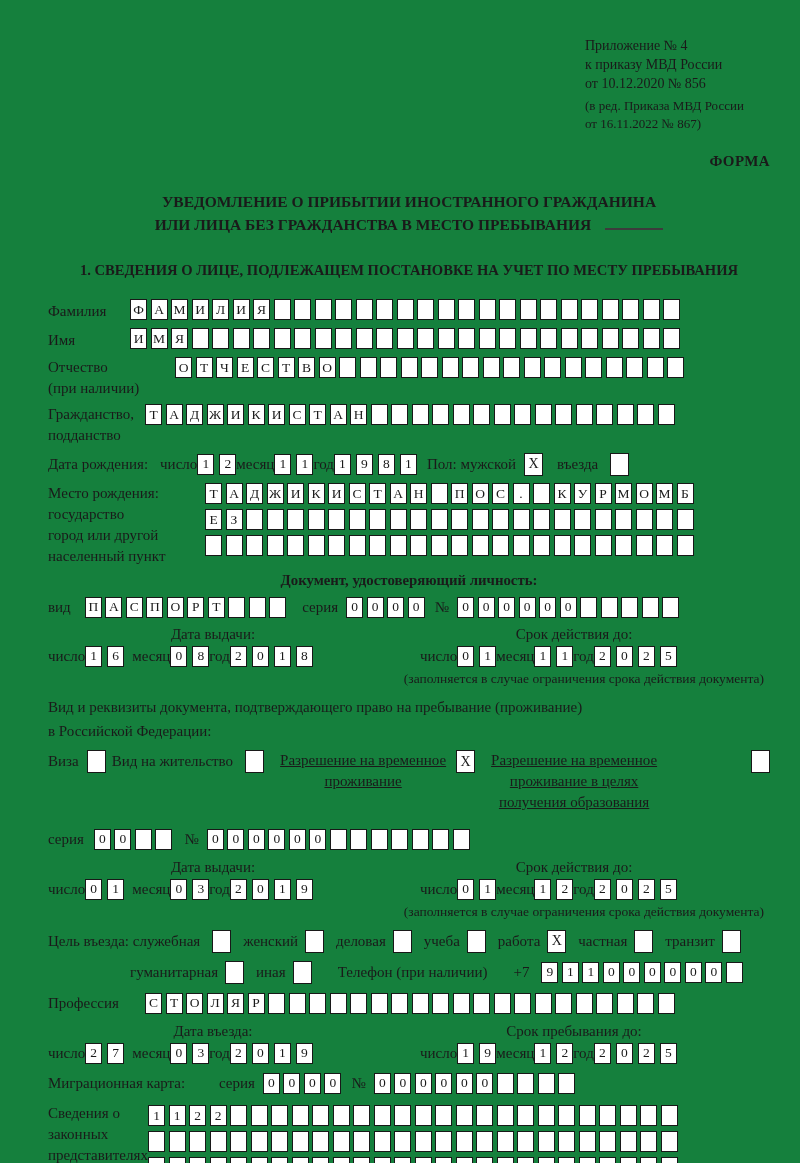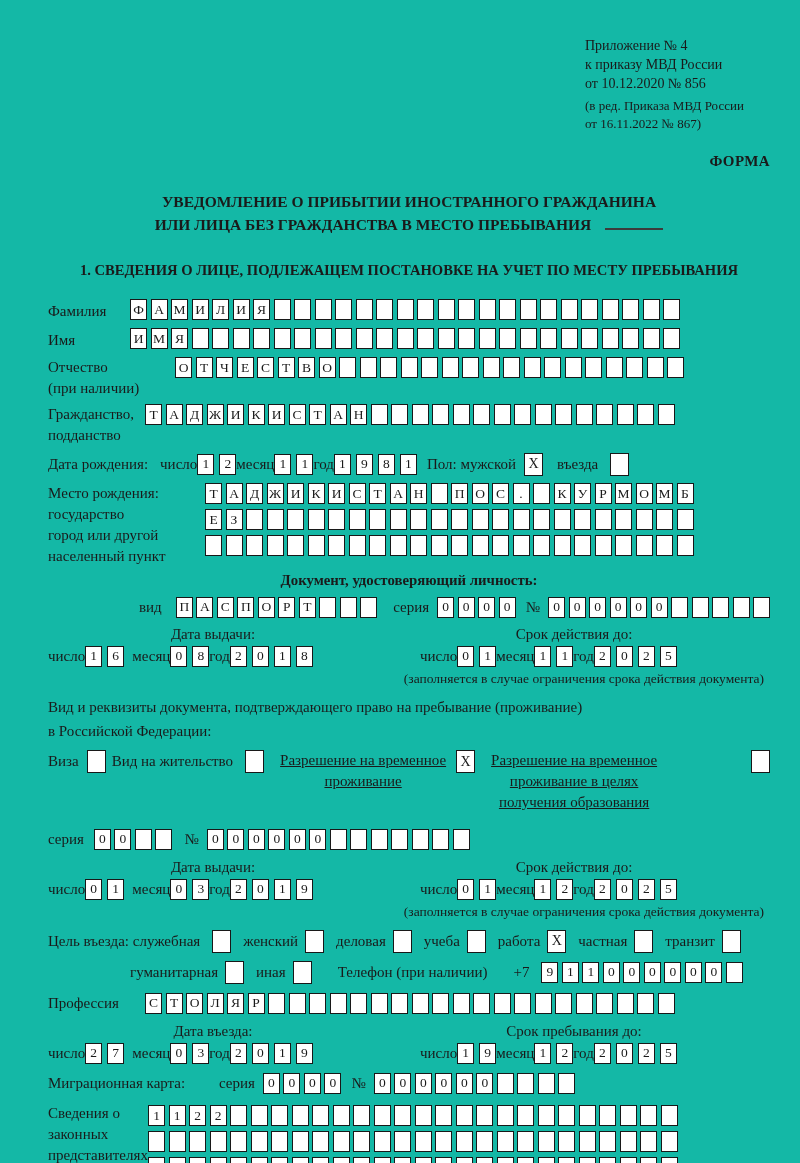--- a/index.html
+++ b/index.html
@@ -1,18 +1,18 @@
 <!DOCTYPE html>
 <html><head>
 <meta charset="utf-8">
 <style>
   * { margin:0; padding:0; box-sizing:border-box; }
   html,body { background:#ffffff; }
   .page {
-    width:800px; height:1163px; background:#14b8a6; overflow:hidden;
+    width:800px; height:1163px; background:#15803d; overflow:hidden;
     font-family:"Liberation Serif","DejaVu Serif",serif; color:#1a1a1a;
     padding:36px 30px 0 48px; position:relative;
   }
   .hdr { width:185px; margin-left:auto; font-size:14px; line-height:19px; }
   .hdr-small { font-size:13px; line-height:18px; margin-top:4px; }
   .forma { text-align:right; font-weight:bold; font-size:15px; margin-top:20px; letter-spacing:.4px; }
   .title { text-align:center; font-weight:bold; font-size:15.5px; line-height:23px; margin-top:20px; }
   .uline { display:inline-block; width:58px; height:14px; border-bottom:2px solid #3c3c3c; margin-left:14px; }
   .sec-heading { text-align:center; font-weight:bold; font-size:14.6px; margin-top:26px; margin-bottom:20px; }
   .row { display:flex; align-items:flex-start; margin-bottom:5px; }
@@ -326,21 +326,21 @@
           <span class="box"></span>
           <span class="box"></span>
           <span class="box"></span>
           <span class="box"></span>
         </span>
     </div>
   </div>
 
   <div class="center-heading">Документ, удостоверяющий личность:</div>
 
-  <div class="row vcenter" style="margin-bottom:7px;justify-content:flex-end;">
+  <div class="row vcenter" style="margin-bottom:7px;">
     <span class="lbl">вид</span>
     <span class="strip ml14">
         <span class="box">П</span>
         <span class="box">А</span>
         <span class="box">С</span>
         <span class="box">П</span>
         <span class="box">О</span>
         <span class="box">Р</span>
         <span class="box">Т</span>
         <span class="box"></span>

